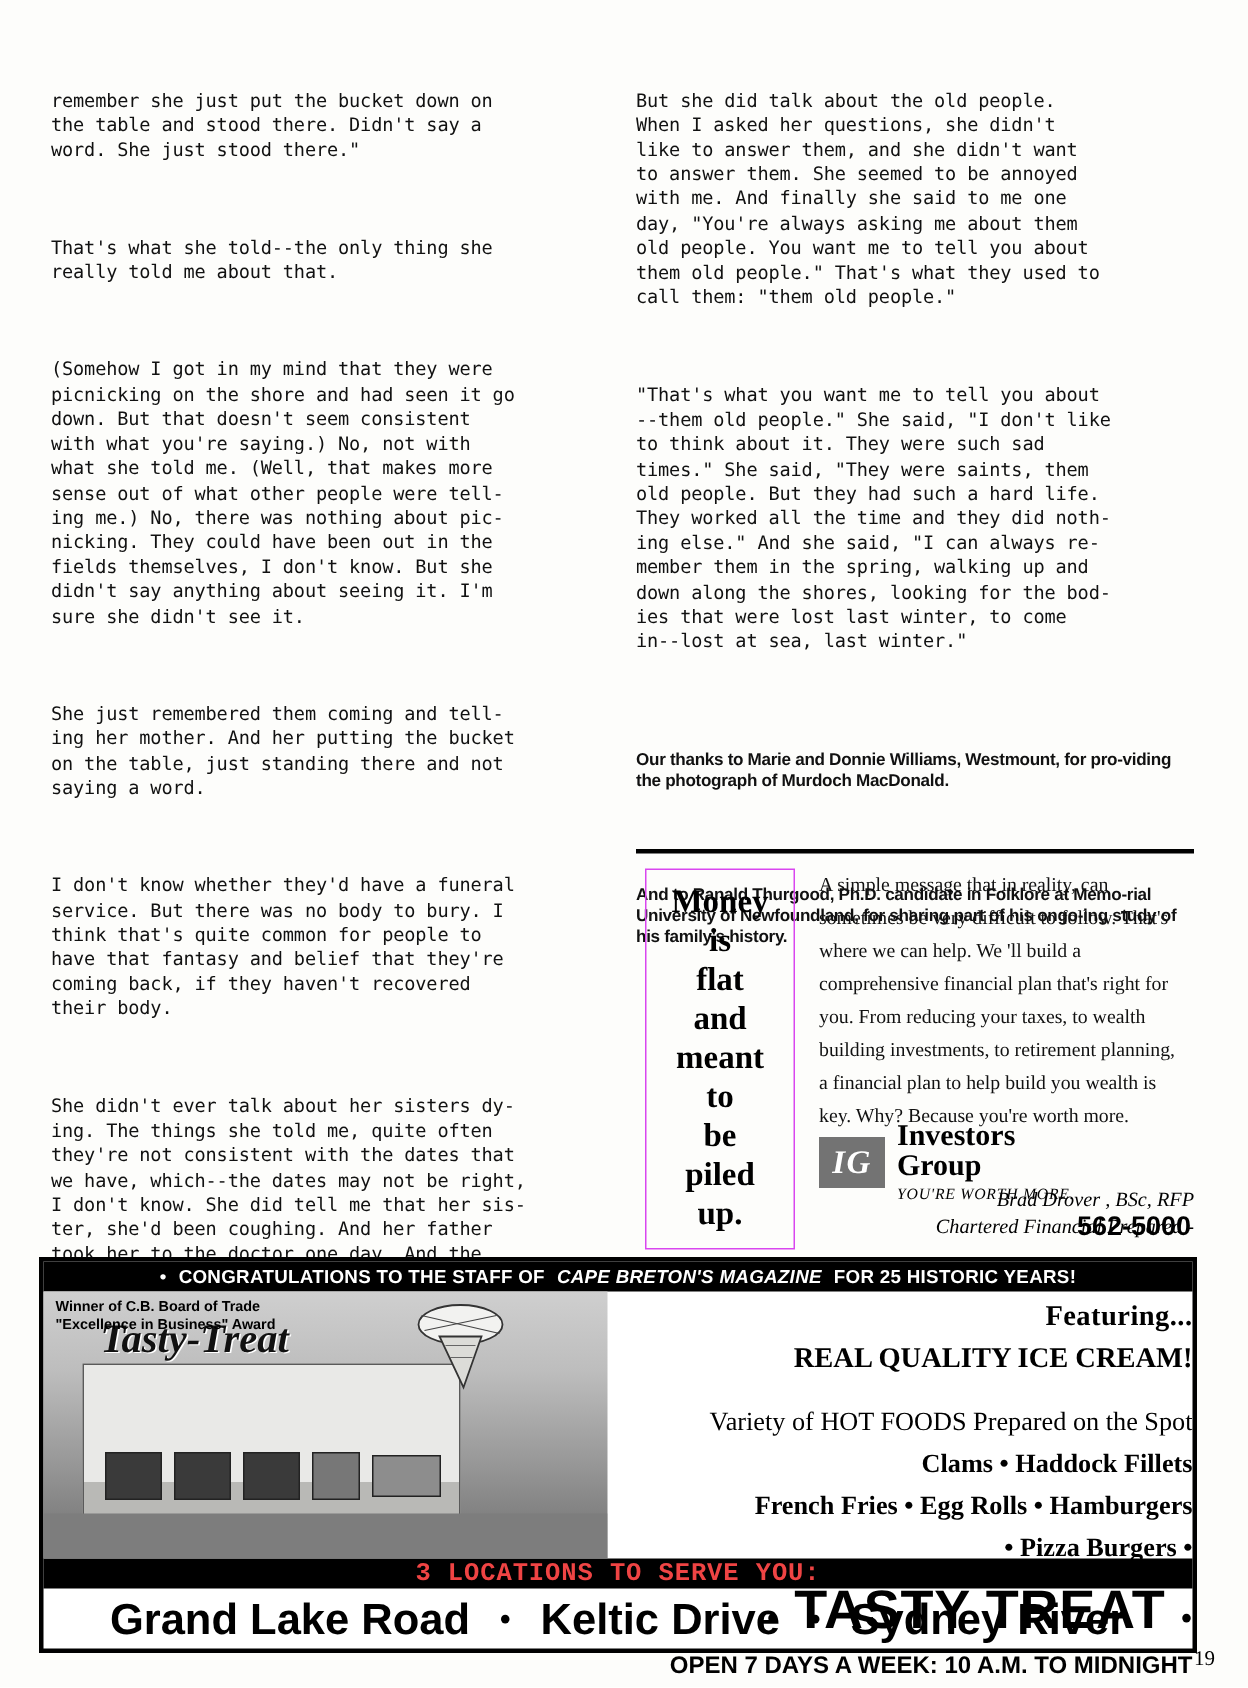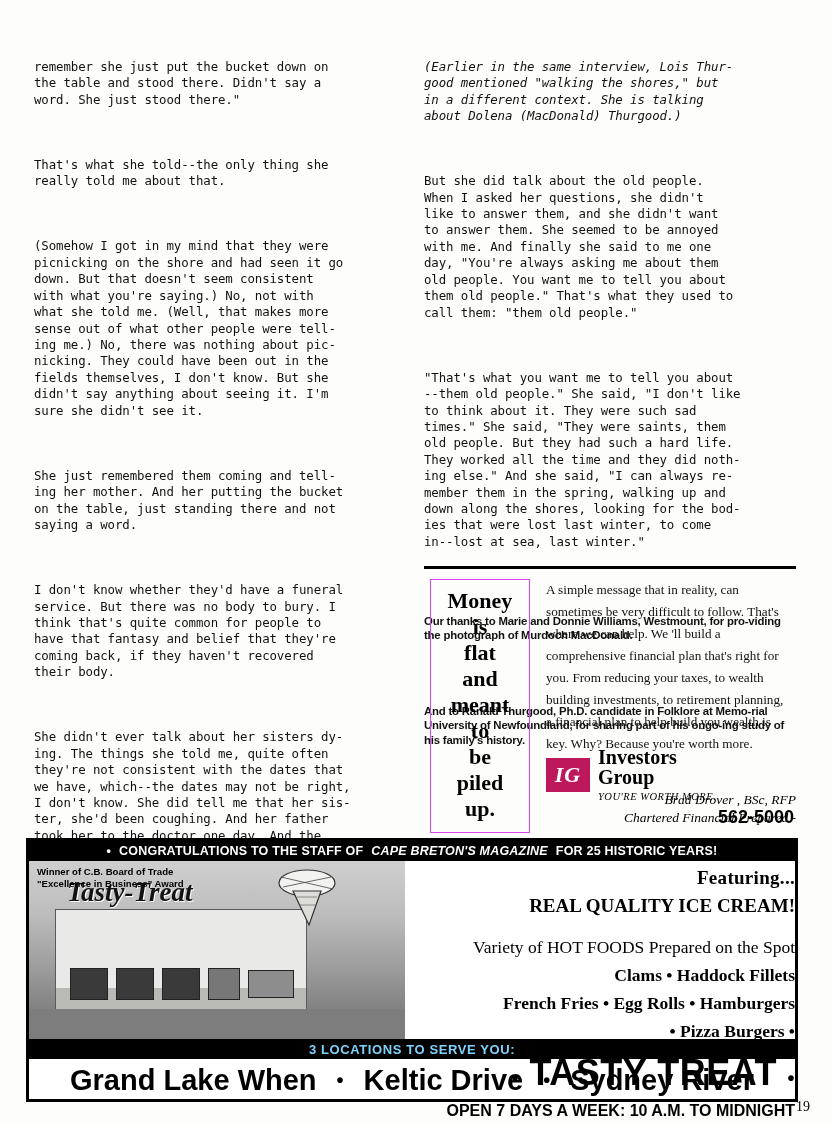--- a/index.html
+++ b/index.html
@@ -113,21 +113,21 @@
     position: absolute;
     left: 122px;
     top: 178px;
     display: flex;
     align-items: center;
     gap: 8px;
   }
   .ig-mark {
     width: 44px;
     height: 34px;
-    background: #be185d;
+    background: #737373;
     color: #fff;
     font-family: "Liberation Serif", serif;
     font-weight: bold;
     font-size: 22px;
     font-style: italic;
     display: flex;
     align-items: center;
     justify-content: center;
     letter-spacing: 1px;
   }
@@ -304,27 +304,27 @@
   }
   .tt-open {
     font-family: "Liberation Sans", sans-serif;
     font-weight: bold;
     font-size: 16px;
     margin-top: 8px;
   }
   .tt-locbar {
     height: 20px;
     background: #000;
-    color: #7dd3fc;
+    color: #ef4444;
     display: flex;
     align-items: center;
     justify-content: center;
-    font-family: Liberation Sans, sans-serif;
-    font-weight: bold;
-    font-size: 13px;
+    font-family: Liberation Mono, monospace;
+    font-weight: bold;
+    font-size: 17px;
     letter-spacing: 0.6px;
   }
   .tt-locations {
     height: 42px;
     display: flex;
     align-items: center;
     justify-content: center;
     gap: 20px;
     font-family: "Liberation Sans", sans-serif;
     font-weight: bold;
@@ -387,24 +387,20 @@
 then within six months the father drowned
 too. But somehow the dates don't seem to
 work out, when I saw them in the.... We
 have the dates from the book--perhaps I
 sent them to you. From the Bible, of the
 deaths. And they don't seem to work out
 with some of the things she told me.</p>
   </div>
 
   <div class="col col-right">
-    <p class="para italic">(Earlier in the same interview, Lois Thur-
-good mentioned "walking the shores," but
-in a different context. She is talking
-about Dolena (MacDonald) Thurgood.)</p>
     <p class="para">But she did talk about the old people.
 When I asked her questions, she didn't
 like to answer them, and she didn't want
 to answer them. She seemed to be annoyed
 with me. And finally she said to me one
 day, "You're always asking me about them
 old people. You want me to tell you about
 them old people." That's what they used to
 call them: "them old people."</p>
     <p class="para">"That's what you want me to tell you about
@@ -500,21 +496,21 @@
           <span class="dot">•</span>
           <span>TASTY TREAT</span>
           <span class="dot">•</span>
         </div>
         <div class="tt-open">OPEN 7 DAYS A WEEK: 10 A.M. TO MIDNIGHT</div>
       </div>
     </div>
 
     <div class="tt-locbar">3 LOCATIONS TO SERVE YOU:</div>
     <div class="tt-locations">
-      <span>Grand Lake When</span>
+      <span>Grand Lake Road</span>
       <span class="dot">•</span>
       <span>Keltic Drive</span>
       <span class="dot">•</span>
       <span>Sydney River</span>
     </div>
   </div>
 
   <div class="page-num">19</div>
 </div>
 

